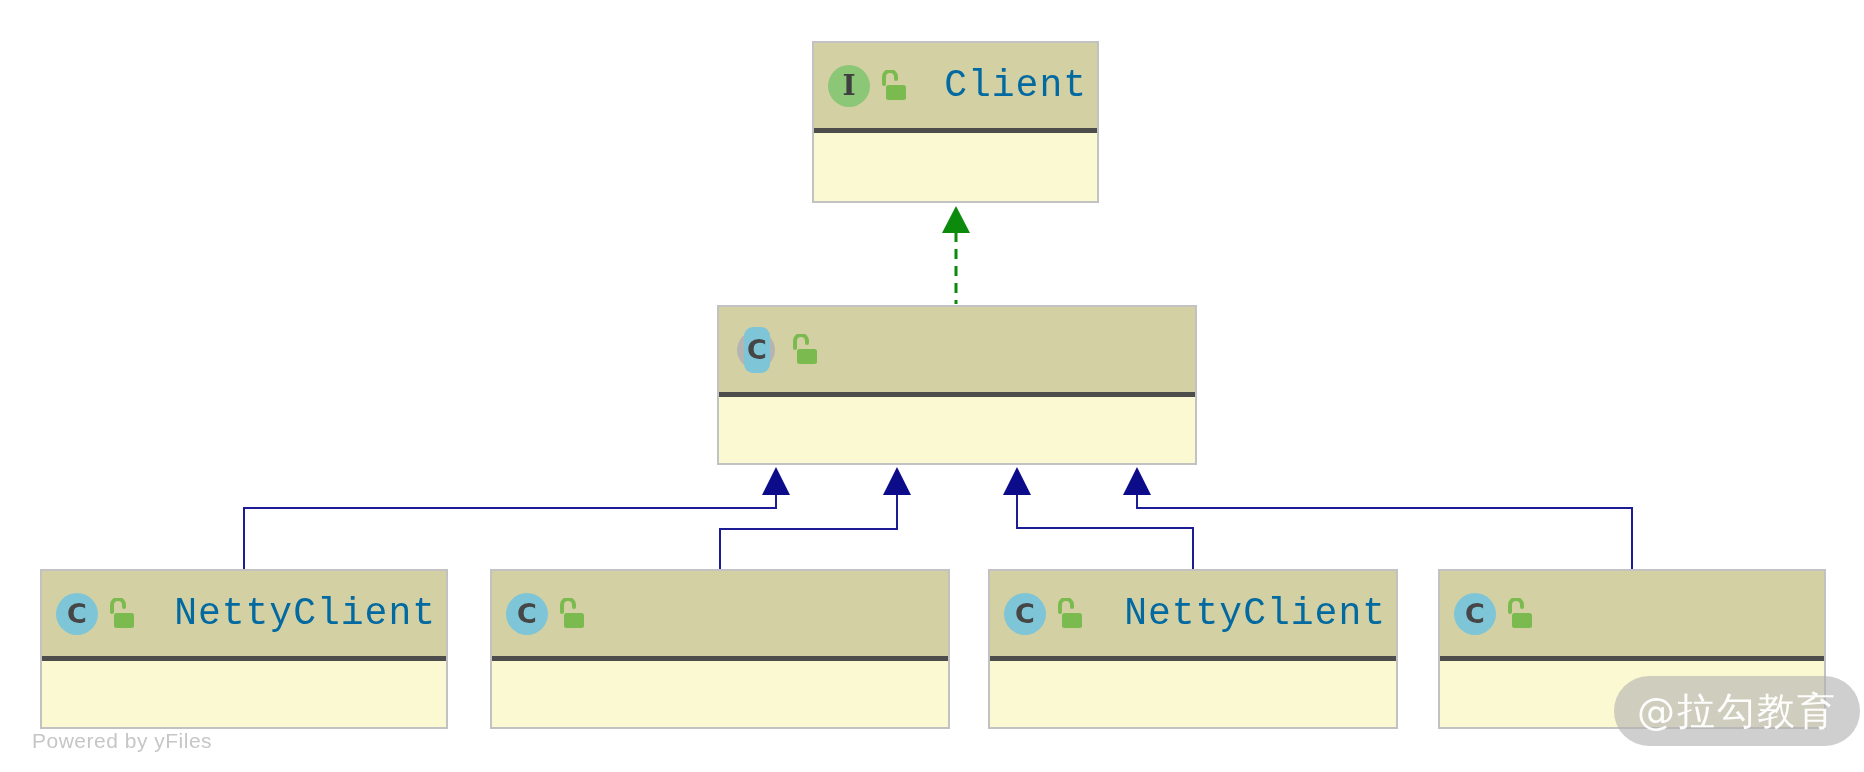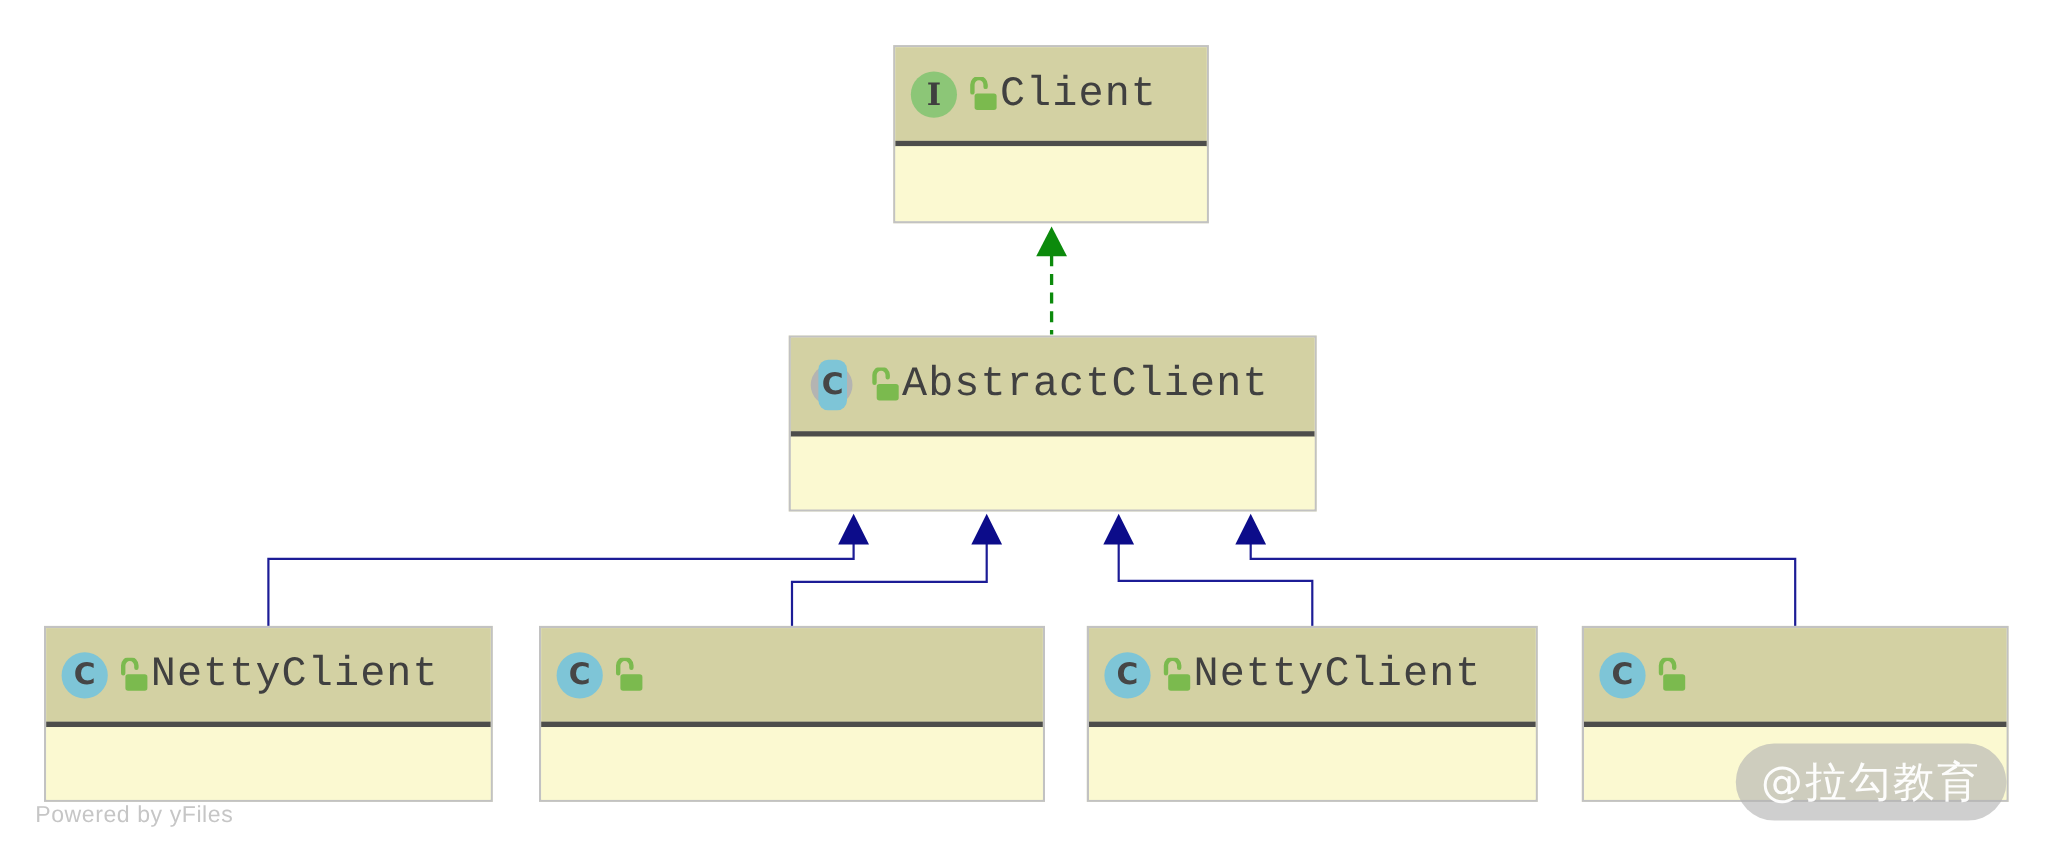--- a/index.html
+++ b/index.html
@@ -32,25 +32,25 @@
     height: 85px;
     background: #d3d1a3;
     display: flex; align-items: center;
     padding-left: 14px; padding-right: 10px;
   }
   .node-sep { height: 5px; background: #4d4d4b; }
   .node-body { flex: 1; background: #fbf9d1; }
 
   .node-title {
     flex: 1;
-    text-align: left;
+    text-align: right;
     font-family: "Liberation Mono", "DejaVu Sans Mono", monospace;
     font-size: 38px;
     letter-spacing: 1px;
-    color: #404040;
+    color: #0369a1;
     white-space: nowrap;
   }
 
   
   .badge {
     position: relative;
     width: 42px; height: 46px;
     flex: 0 0 auto;
     display: flex; align-items: center; justify-content: center;
   }
@@ -106,21 +106,21 @@
   .powered-by {
     position: absolute;
     left: 32px; top: 729px;
     font-size: 21px;
     color: #c6c6c6;
     z-index: 3;
     letter-spacing: 0.5px;
   }
   .watermark {
     position: absolute;
-    left: 1578px; top: 676px;
+    left: 1614px; top: 676px;
     width: 246px; height: 70px;
     border-radius: 35px;
     background: rgba(178, 178, 178, 0.62);
     display: flex; align-items: center; justify-content: center;
     z-index: 4;
   }
   .watermark-text {
     font-family: "DejaVu Sans", sans-serif;
     font-size: 38px;
     color: rgba(255, 255, 255, 0.95);
@@ -185,21 +185,20 @@
         <span class="abstract-ring"></span>
         <span class="abstract-pill"></span>
         <span class="badge-letter">C</span>
       </span>
       <span class="lock">
         <svg width="30" height="32" viewBox="0 0 30 32">
           <path d="M9 16 V9 A6 6 0 0 1 21 9 V11" fill="none" stroke="#7bba4e" stroke-width="4" stroke-linecap="round" transform="translate(-4,-2)"></path>
           <rect x="7" y="15" width="20" height="15" rx="2.5" fill="#7bba4e"></rect>
         </svg>
       </span>
-      <span class="node-title">AbstractClient</span>
     </div>
     <div class="node-sep"></div>
     <div class="node-body"></div>
   </div>
 
   <div class="node" id="node-netty-client-1">
     <div class="node-header">
       <span class="badge class-badge">
         <span class="badge-circle"></span>
         <span class="badge-letter">C</span>

